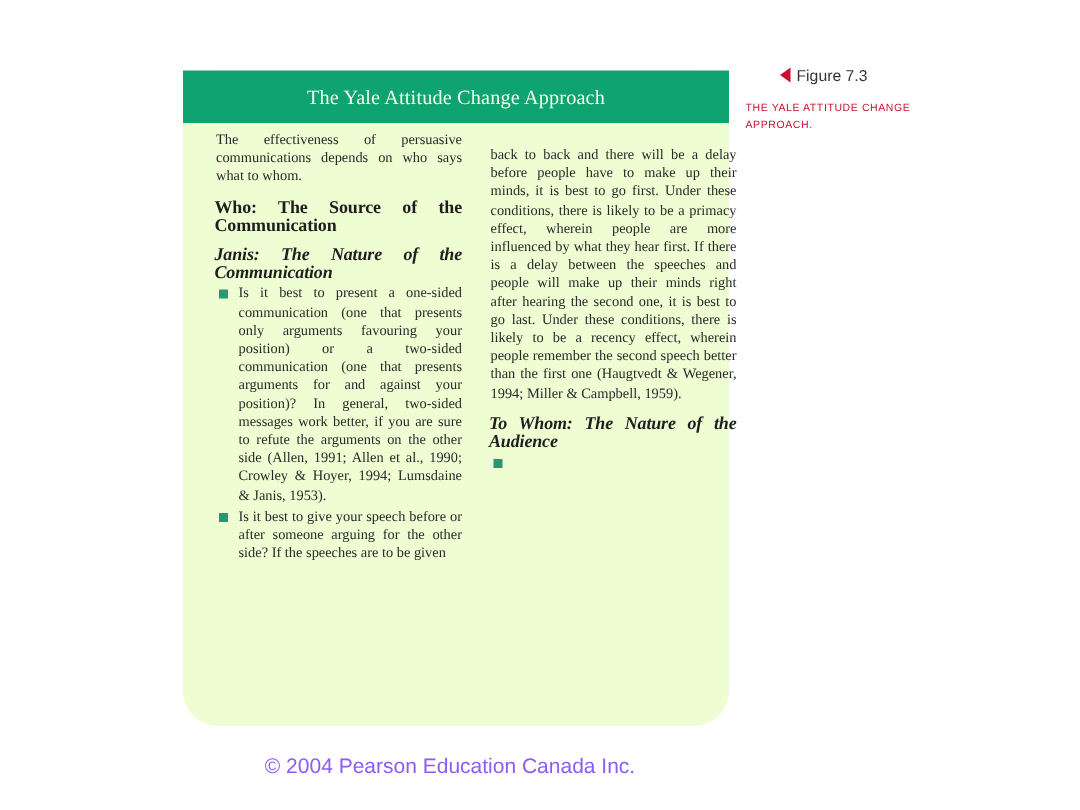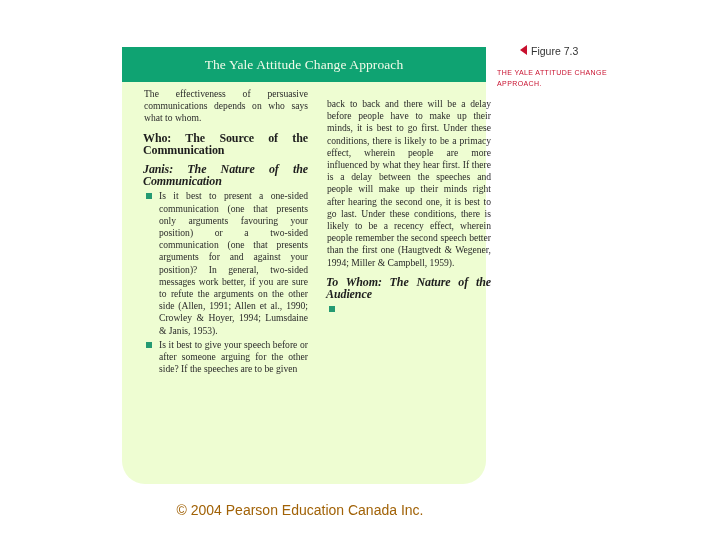--- a/index.html
+++ b/index.html
@@ -51,21 +51,21 @@
       border-right: 7px solid #c8102e;
     }
     .fig-caption {
       position: absolute; left: 497px; top: 67px; width: 110px;
       font-family: "Liberation Sans", sans-serif; font-size: 7px; line-height: 11px;
       color: #c8102e; letter-spacing: 0.4px; text-transform: uppercase;
     }
     .footer {
       position: absolute; left: 0; width: 600px; top: 502px;
       text-align: center;
-      font-family: "Liberation Sans", sans-serif; font-size: 14px; color: #a16207;
+      font-family: "Liberation Sans", sans-serif; font-size: 14px; color: #8b5cf6;
     }
     .footer span { position: relative; left: 0px; }
   </style>
 </head>
 <body>
 
 <div class="panel">
   <div class="panel-header">The Yale Attitude Change Approach</div>
 
   <div class="col col-left">

